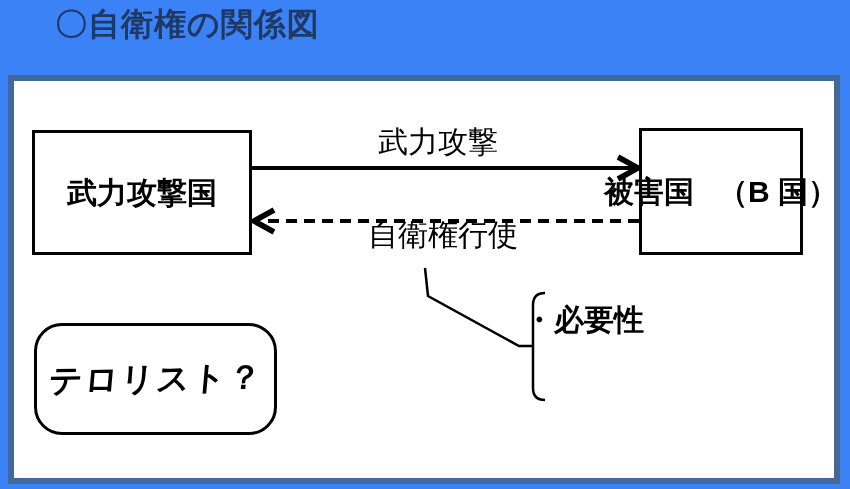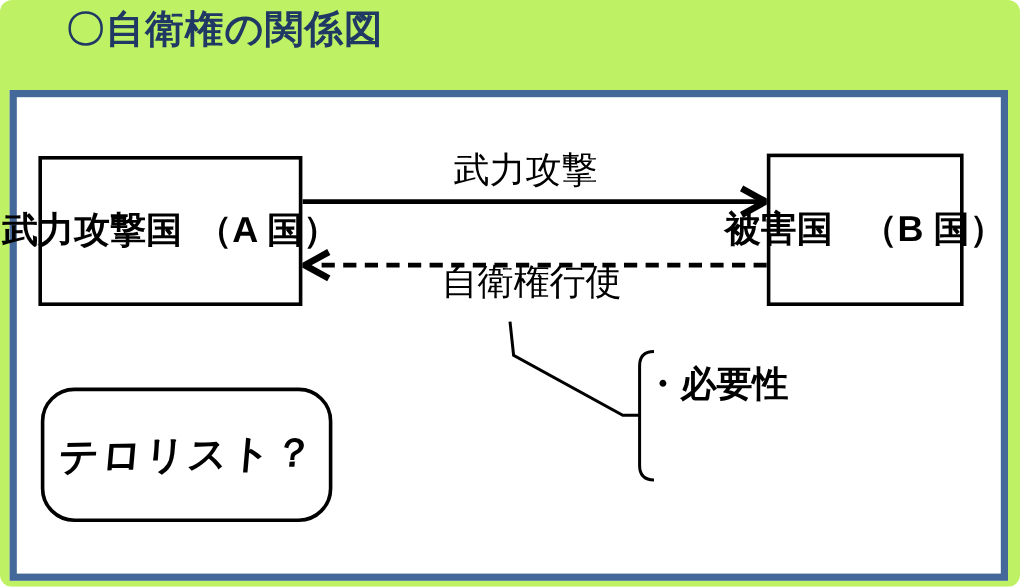--- a/index.html
+++ b/index.html
@@ -5,23 +5,22 @@
   html, body {
     margin: 0;
     padding: 0;
     background: #ffffff;
     font-family: "Liberation Sans", "DejaVu Sans", sans-serif;
   }
   .page {
     position: relative;
     width: 850px;
     height: 489px;
-    background: #bef264;
+    background: #3b82f6;
     overflow: hidden;
-    border-radius: 10px;
   }
   .title {
     position: absolute;
     left: 55px;
     top: 4px;
     font-size: 32px;
     line-height: 40px;
     font-weight: bold;
     color: #1f3864;
     letter-spacing: 1px;
@@ -68,21 +67,21 @@
     font-size: 30px;
     font-weight: normal;
     color: #000000;
     text-align: center;
     white-space: nowrap;
   }
   .attack-label  { left: 309px; top: 41px;  width: 230px; }
   .defense-label { left: 314px; top: 134px; width: 230px; }
   .condition {
     position: absolute;
-    left: 523px;
+    left: 510px;
     font-size: 30px;
     font-weight: bold;
     color: #000000;
     white-space: nowrap;
   }
   .condition-1 { top: 219px; }
   .condition-2 { top: 269px; }
   .terror-box {
     position: absolute;
     left: 20px;
@@ -128,21 +127,20 @@
       <g>
         <line class="ink shaft-dashed" x1="625" y1="140" x2="252" y2="140"></line>
         <polyline class="ink arrow-head" points="260,129 240,140 260,151"></polyline>
       </g>
       <polyline class="ink thin-line" points="411,187 414,215 505,265 519,265"></polyline>
       <path class="ink thin-line" d="M 531 212 Q 519 212 519 224 L 519 307 Q 519 319 531 319"></path>
     </svg>
 
     <div class="node-box attacker-box">
       <div class="node-line">武力攻撃国</div>
-      <div class="node-line">（A 国）</div>
     </div>
 
     <div class="node-box victim-box">
       <div class="node-line">被害国</div>
       <div class="node-line">（B 国）</div>
     </div>
 
     <div class="flow-label attack-label">武力攻撃</div>
 
     <div class="flow-label defense-label">自衛権行使</div>

